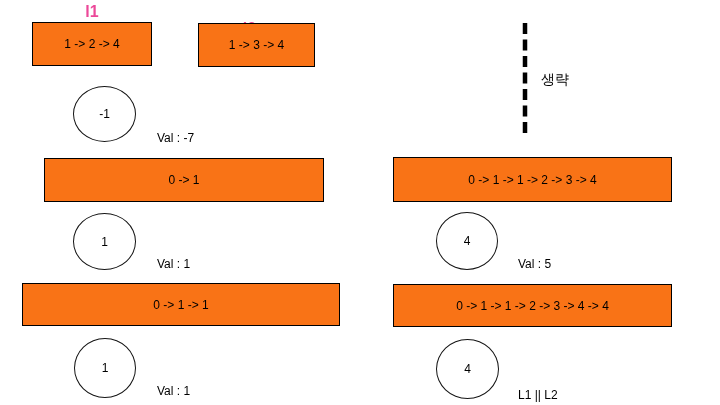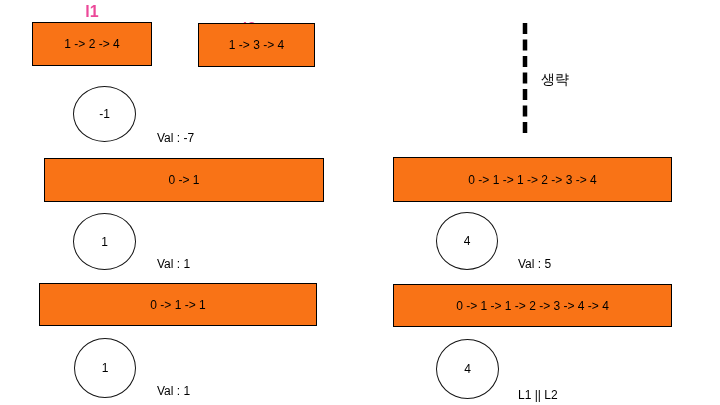--- a/index.html
+++ b/index.html
@@ -81,21 +81,21 @@
 
   <div class="box" style="left:44px; top:158px; width:280px; height:44px;"><span>0 -&gt; 1</span></div>
   <div class="node-circle" style="left:73px; top:213px; width:63px; height:57px;">
       <span>1</span>
     </div>
   <div class="annotation" style="left:157px; top:222px;">
     <div>Val : 1</div>
     <div>Next : l1.next [ 2 -&gt; 4 ]</div>
   </div>
 
-  <div class="box" style="left:39px; top:283px; width:278px; height:43px;"><span>0 -&gt; 1 -&gt; 1</span></div>
+  <div class="box" style="left:22px; top:283px; width:318px; height:43px;"><span>0 -&gt; 1 -&gt; 1</span></div>
   <div class="node-circle" style="left:74px; top:338px; width:62px; height:60px;">
       <span>1</span>
     </div>
   <div class="annotation" style="left:157px; top:349px;">
     <div>Val : 1</div>
     
   </div>
 
   <svg class="dashed-line" style="left:520px; top:22px;" width="10" height="112">
     <line x1="5" y1="1" x2="5" y2="111" stroke="#000000" stroke-width="4.5" stroke-dasharray="11 5.5"></line>

